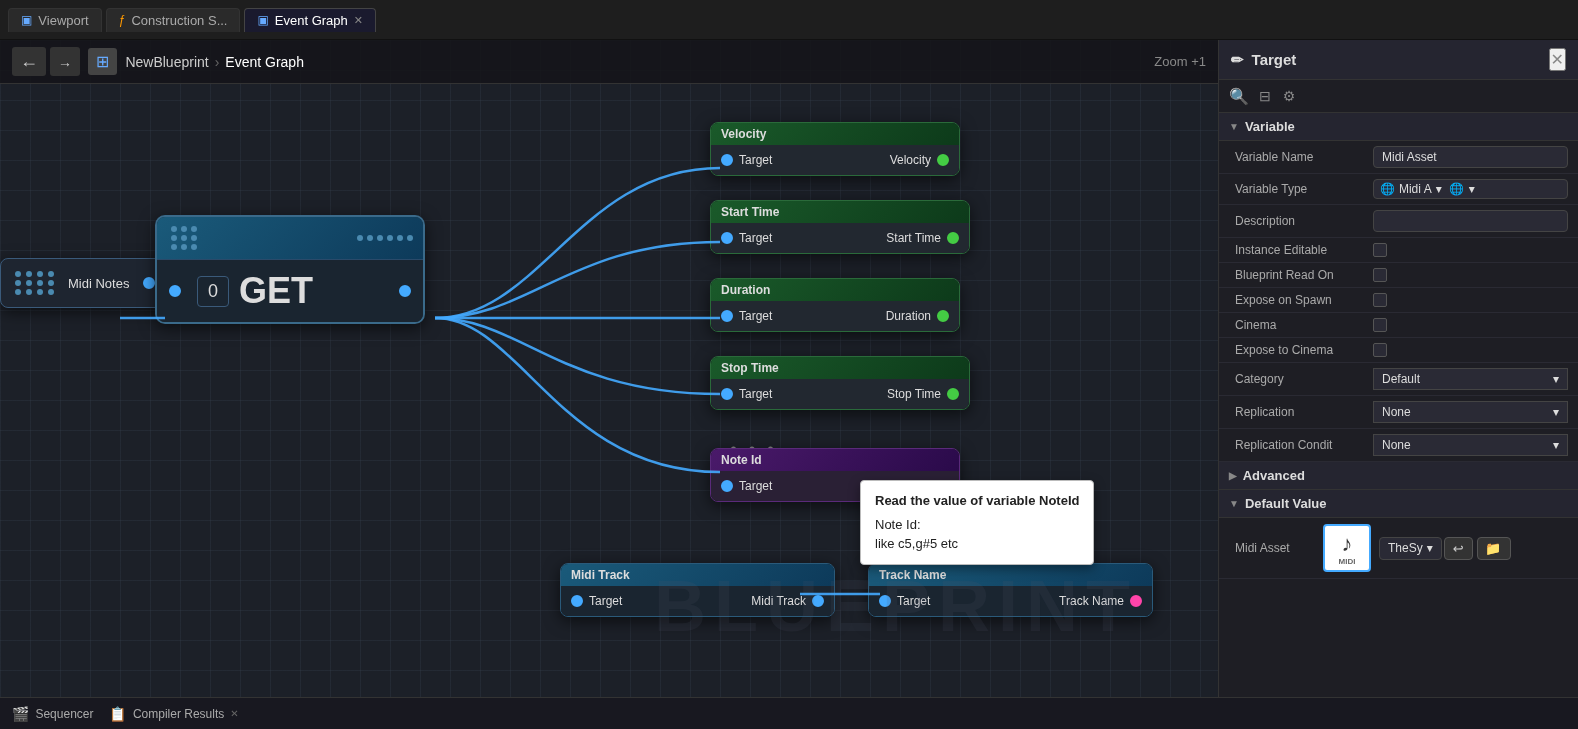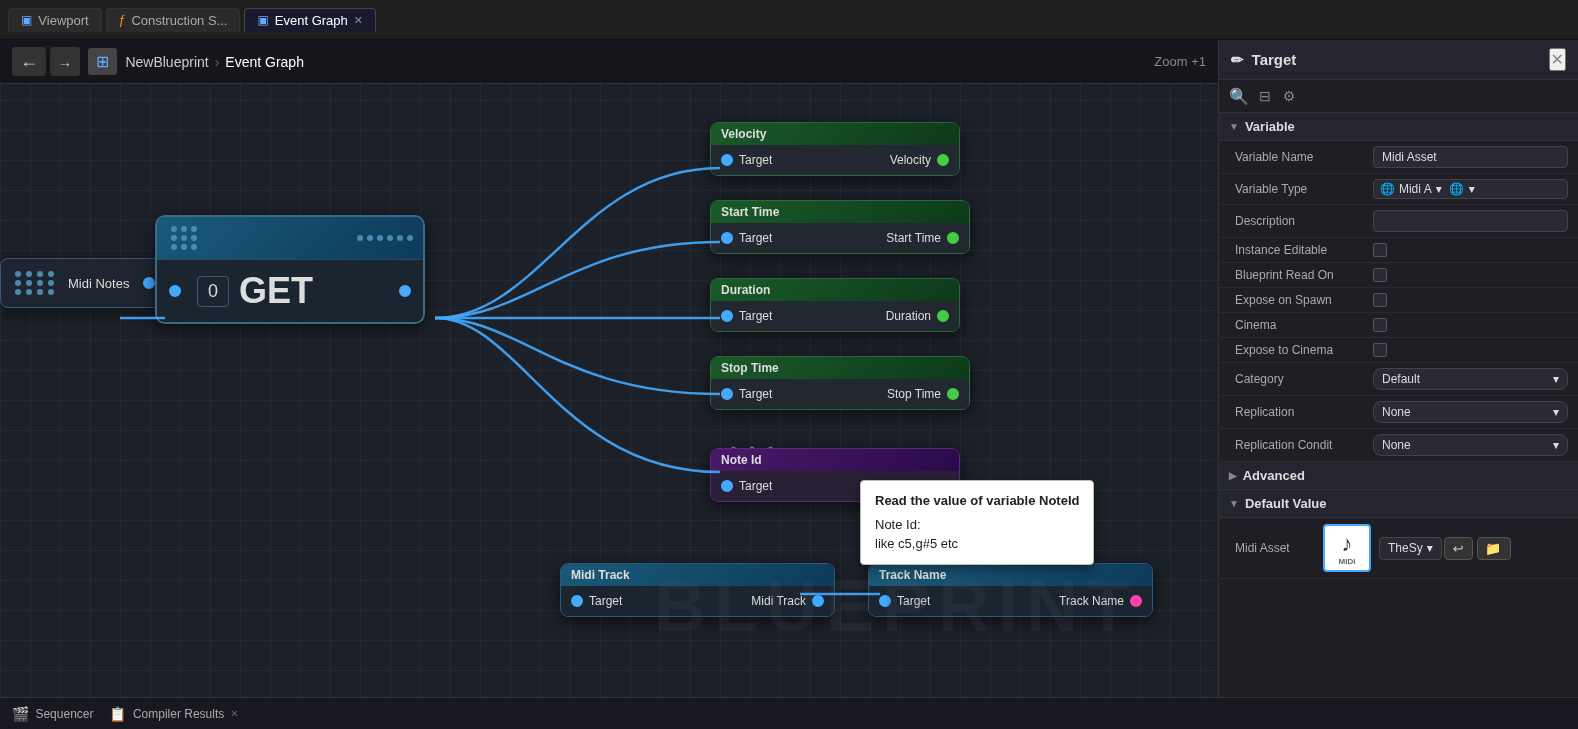--- a/index.html
+++ b/index.html
@@ -147,21 +147,21 @@
       padding: 3px 8px; border-radius: 4px; font-size: 12px; width: 100%; outline: none;
     }
     .detail-checkbox { width: 14px; height: 14px; border: 1px solid #555; background: #2a2a35; border-radius: 2px; }
     .type-select {
       display: flex; align-items: center; gap: 4px; background: #2a2a35;
       border: 1px solid #444; border-radius: 4px; padding: 2px 6px; font-size: 12px; color: #ddd;
       cursor: pointer;
     }
     .type-icon { color: #6af; font-size: 12px; }
     .dropdown-select {
-      background: #2a2a35; border: 1px solid #444; border-radius: 8px;
+      background: #2a2a35; border: 1px solid #444; border-radius: 0;
       padding: 3px 8px; font-size: 12px; color: #ddd; width: 100%; cursor: pointer;
       display: flex; align-items: center; justify-content: space-between;
     }
     .midi-asset-row { display: flex; align-items: center; gap: 8px; padding: 6px 10px 6px 16px; border-bottom: 1px solid #2a2a33; }
     .midi-asset-label { color: #aaa; font-size: 12px; flex: 0 0 80px; }
     .midi-icon-box {
       width: 48px; height: 48px; background: #fff; border: 2px solid #4af; border-radius: 4px;
       display: flex; align-items: center; justify-content: center; flex-direction: column;
       font-size: 8px; color: #222; font-weight: bold;
     }

